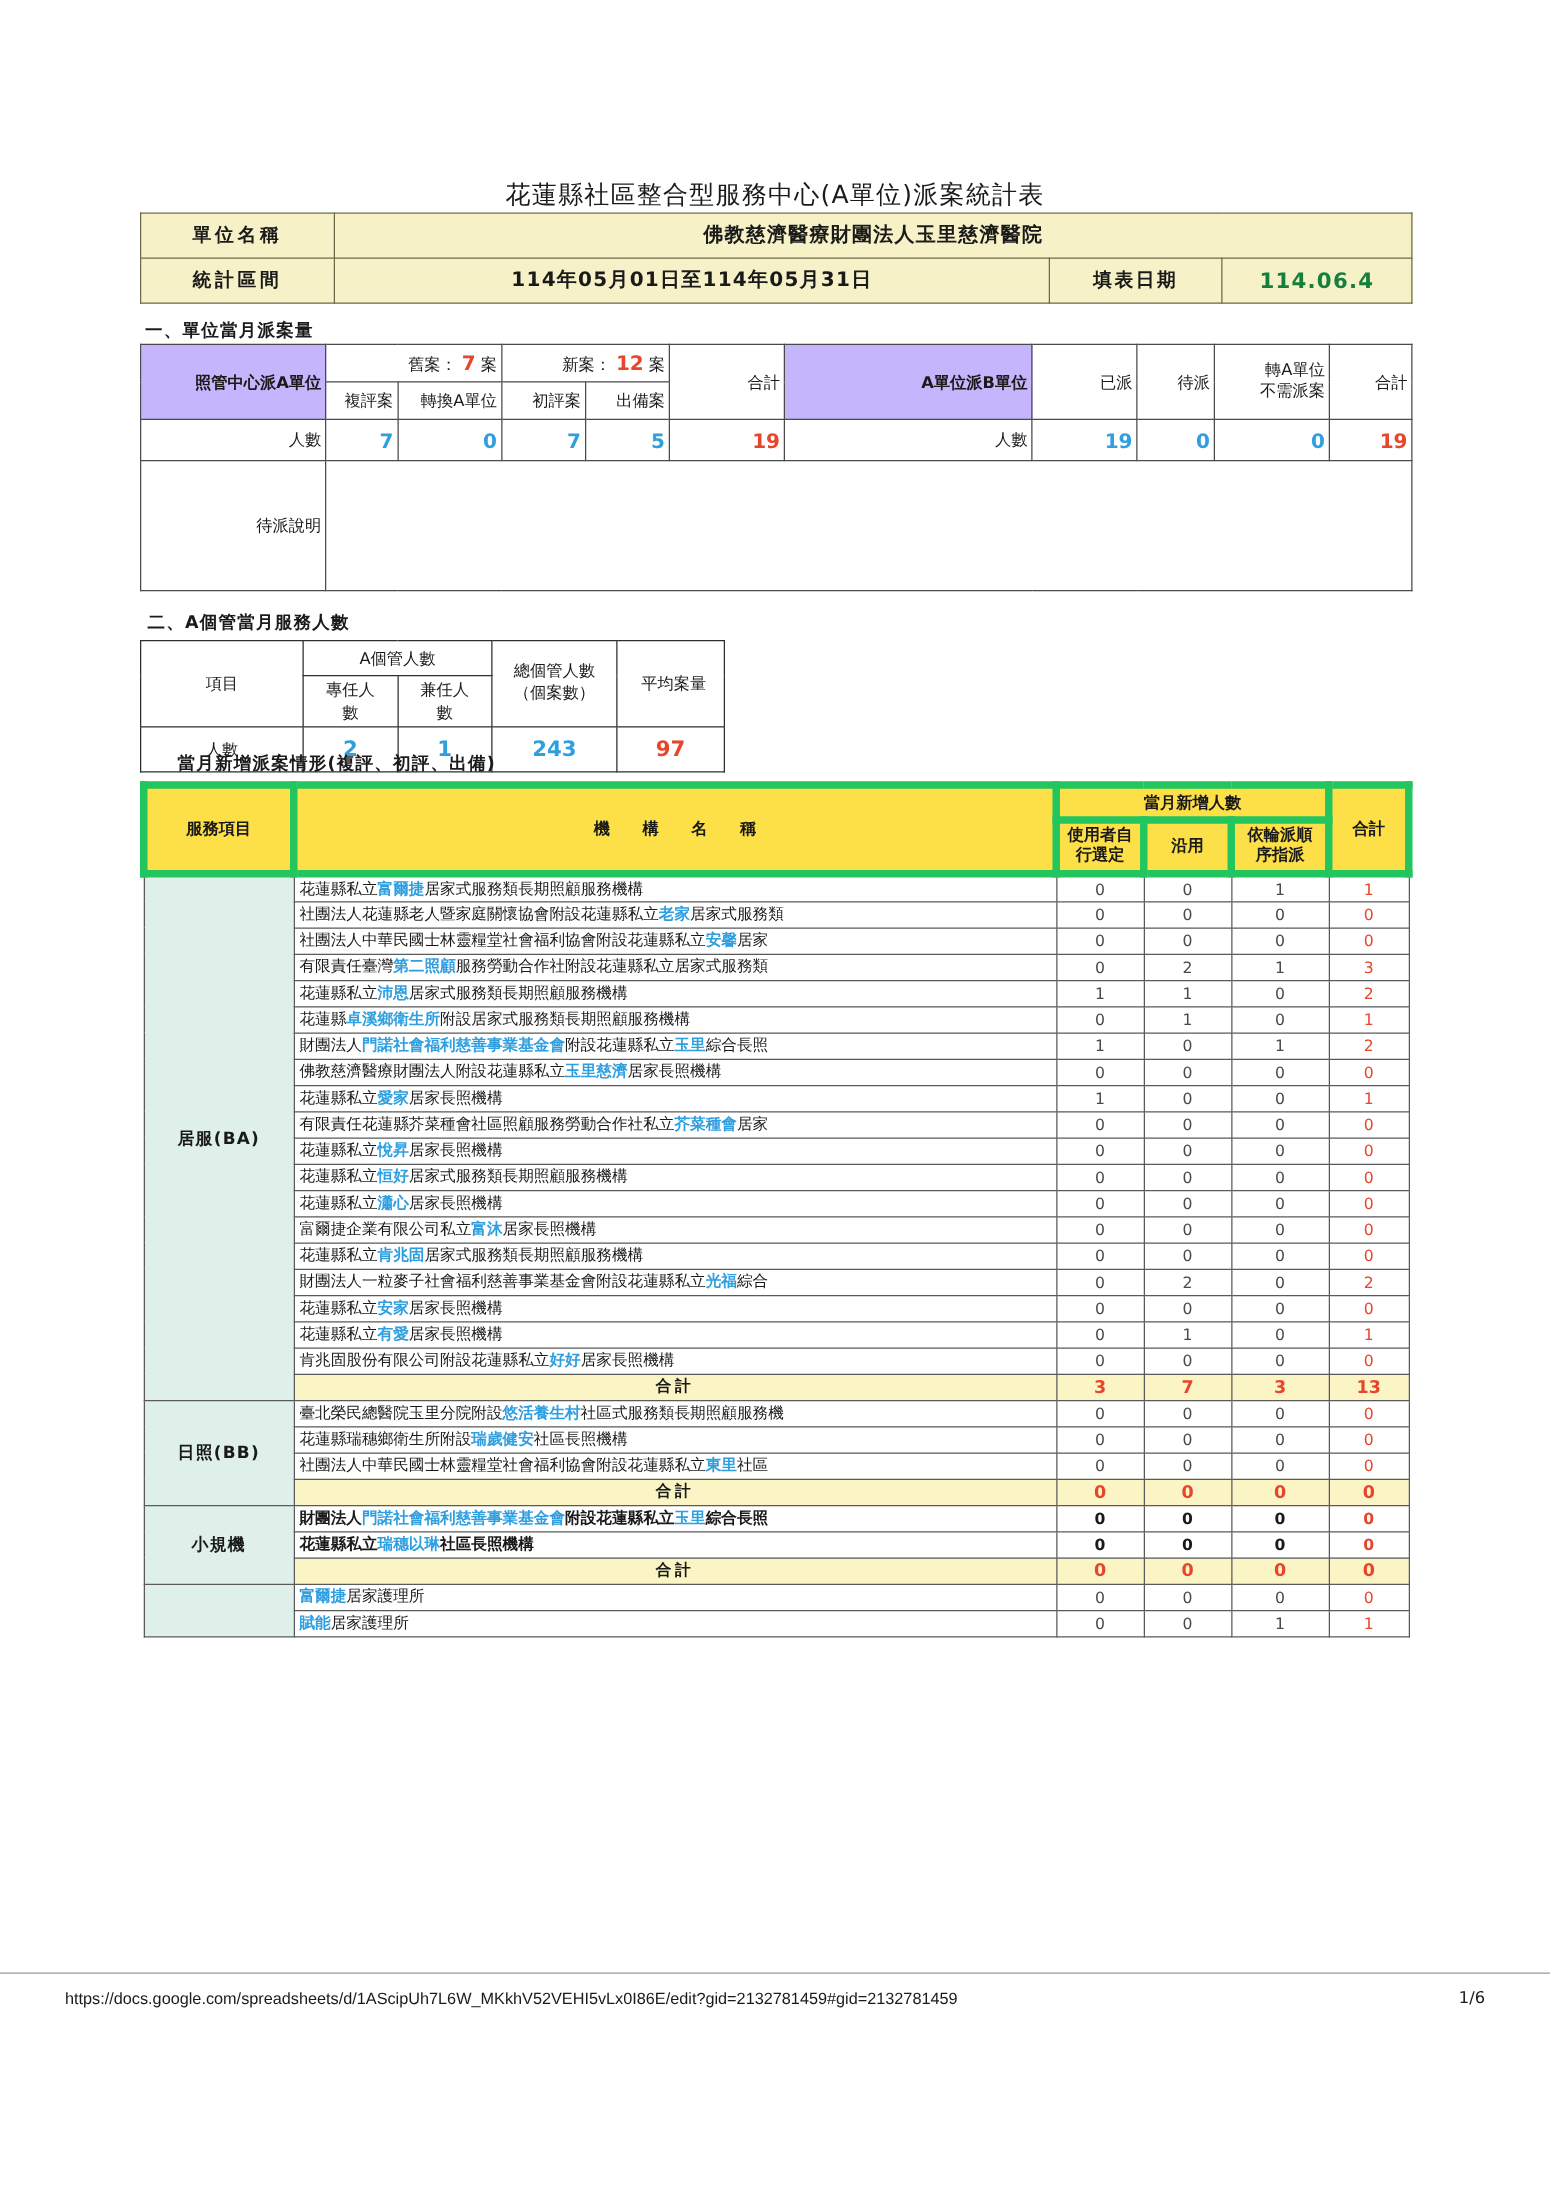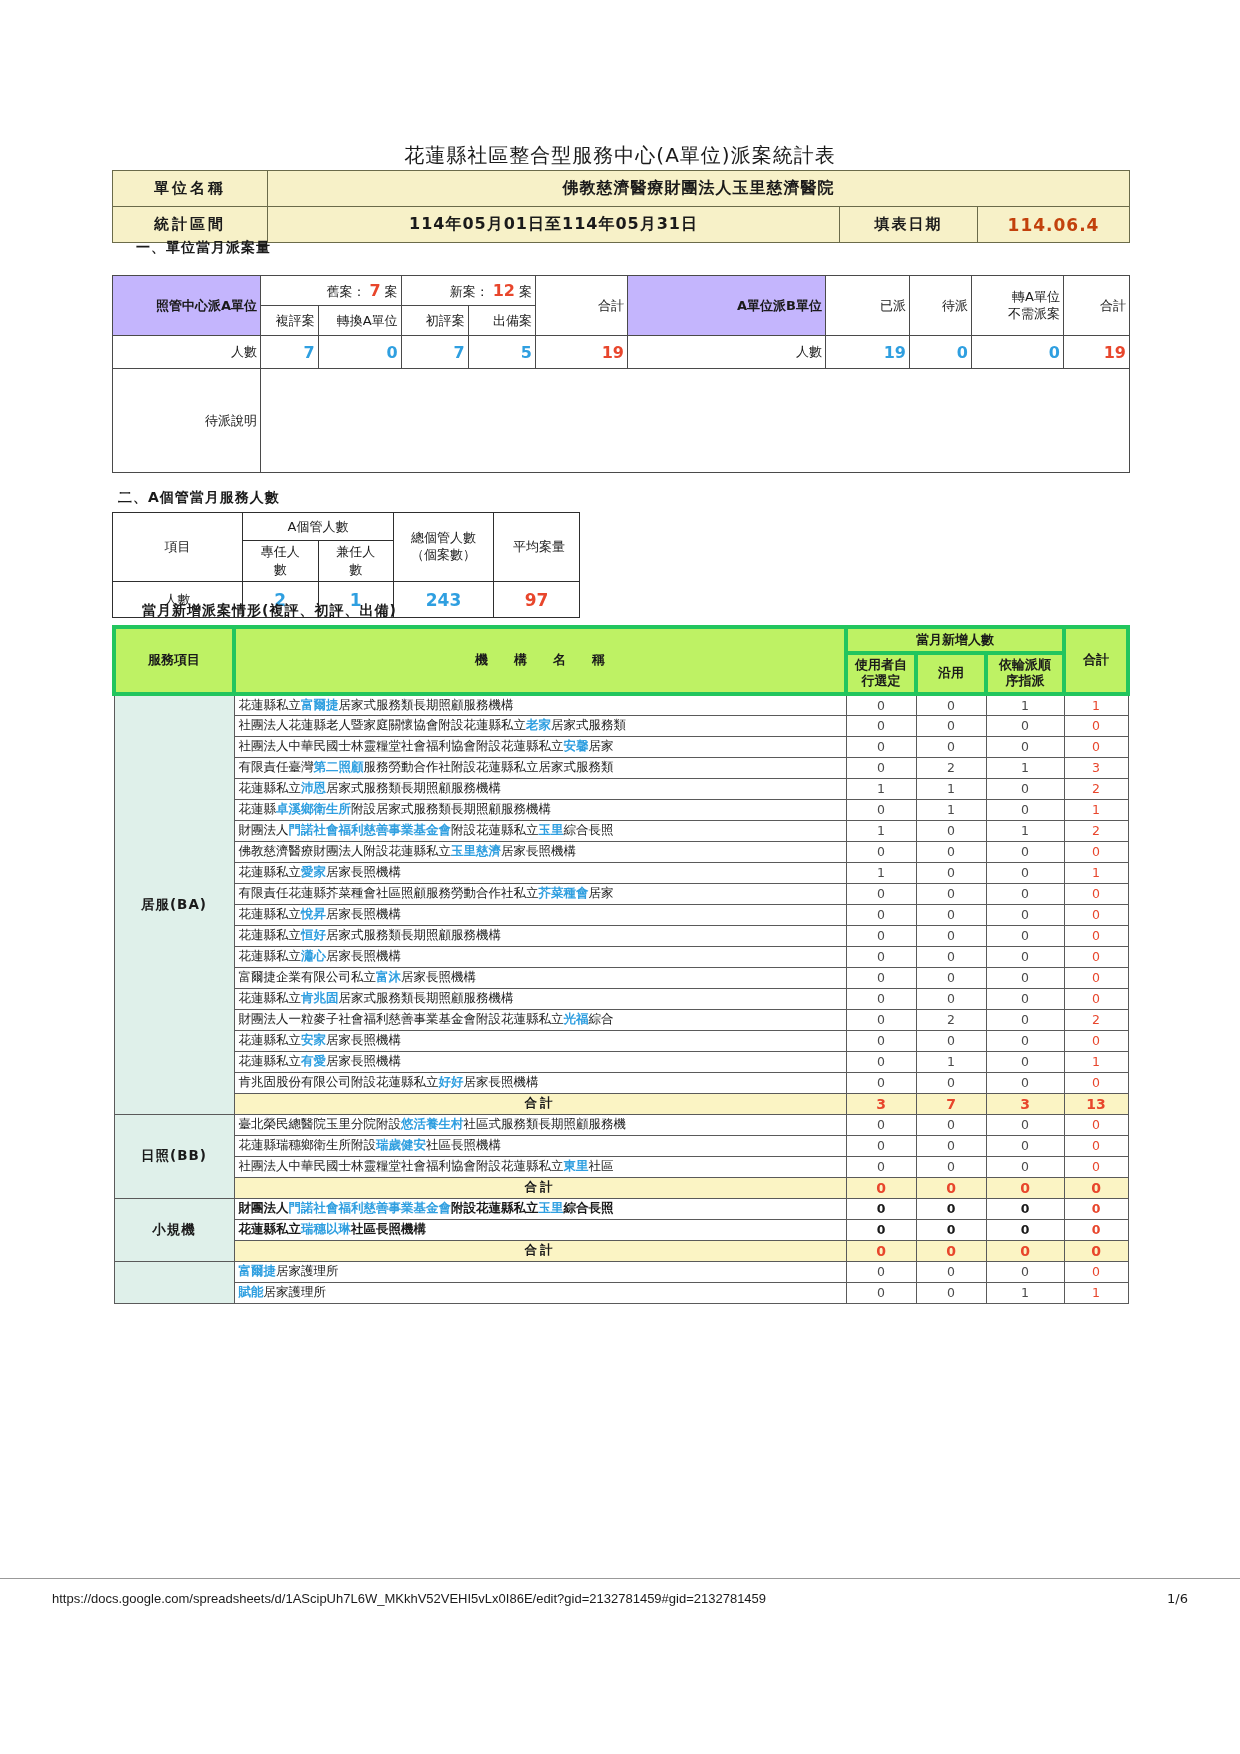--- a/index.html
+++ b/index.html
@@ -25,21 +25,21 @@
     position:absolute; left:112px; top:170px; width:1018px;
     font-size:15px;
   }
   .hdr-tbl td{
     border:1px solid #6b6b4a; background:#f7f1c8; height:36px;
     text-align:center; font-weight:bold; padding:2px 4px;
   }
   .hdr-tbl td.label{ width:155px; letter-spacing:3px; }
   .hdr-tbl td.big{ font-size:16px; letter-spacing:1px; }
   .hdr-tbl td.dlabel{ width:138px; letter-spacing:2px; }
-  .hdr-tbl td.dval{ width:152px; color:#c2410c; font-size:17px; letter-spacing:1px; }
+  .hdr-tbl td.dval{ width:152px; color:#15803d; font-size:17px; letter-spacing:1px; }
 
   
   .sec-cap{ position:absolute; font-size:14px; font-weight:bold; letter-spacing:1px; }
 
   
   .s1{
     position:absolute; left:112px; top:275px; width:1018px; font-size:13px;
   }
   .s1 td{ border:1px solid #4a4a4a; text-align:right; padding:2px 3px; }
   .s1 .pink{ background:#c4b5fd; font-weight:bold; }
@@ -53,21 +53,21 @@
   .s1 .oldnew b.n{ color:#e8462c; font-size:16px; padding:0 4px; }
 
   
   .s2{ position:absolute; left:112px; top:512px; width:468px; font-size:13px; }
   .s2 td{ border:1px solid #2e2e2e; text-align:center; padding:2px 14px; }
   .s2 .num{ font-size:17px; font-weight:bold; }
 
   
   .s3{ position:absolute; left:112px; top:625px; width:1018px; font-size:12.5px; }
   .s3 td{ border:1px solid #5a5a5a; padding:1px 4px; height:21px; }
-  .s3 th{ border:4px solid #22c55e; padding:2px 4px; background:#bef264; font-weight:bold; font-size:13px;margin-top:34px; }
+  .s3 th{ border:6px solid #22c55e; padding:2px 4px; background:#fde047; font-weight:bold; font-size:13px;margin-top:34px; }
   .s3 .cat{ background:#dff0ea; text-align:center; font-size:13.5px; font-weight:bold; letter-spacing:1px; }
   .s3 .name{ background:#ffffff; text-align:left; white-space:nowrap; overflow:hidden; }
   .s3 .n{ text-align:center; width:70px; color:#4a4a4a; }
   .s3 .tot{ text-align:center; width:64px; color:#e8462c; }
   .s3 .sumrow td{ background:#fbf4c4; text-align:center; font-weight:bold; }
   .s3 .sumrow .sumlabel{ letter-spacing:3px; color:#1a1a1a; }
   .s3 .sumrow .sv{ color:#e8462c; font-size:14px; }
   .s3 .bold0 { font-weight:bold; color:#1a1a1a; }
   .hi{ color:#2f9fe0; font-weight:bold; }
 
@@ -98,21 +98,21 @@
     </tr>
     <tr>
       <td class="label">統計區間</td>
       <td class="big">114年05月01日至114年05月31日</td>
       <td class="dlabel">填表日期</td>
       <td class="dval">114.06.4</td>
     </tr>
   </tbody>
     </table>
 
-  <div class="sec-cap" style="left:116px; top:239px;margin-left:20px;">一、單位當月派案量</div>
+  <div class="sec-cap" style="left:116px; top:256px;">一、單位當月派案量</div>
 
   <table class="s1">
     <tbody>
         <tr>
       <td class="pink h" rowspan="2" style="width:148px;">照管中心派A單位</td>
       <td class="h oldnew" colspan="2" style="width:172px;">
         <span>舊案：</span><b class="n">7</b><span>案</span>
       </td>
       <td class="h oldnew" colspan="2" style="width:164px;">
         <span>新案：</span><b class="n">12</b><span>案</span>

